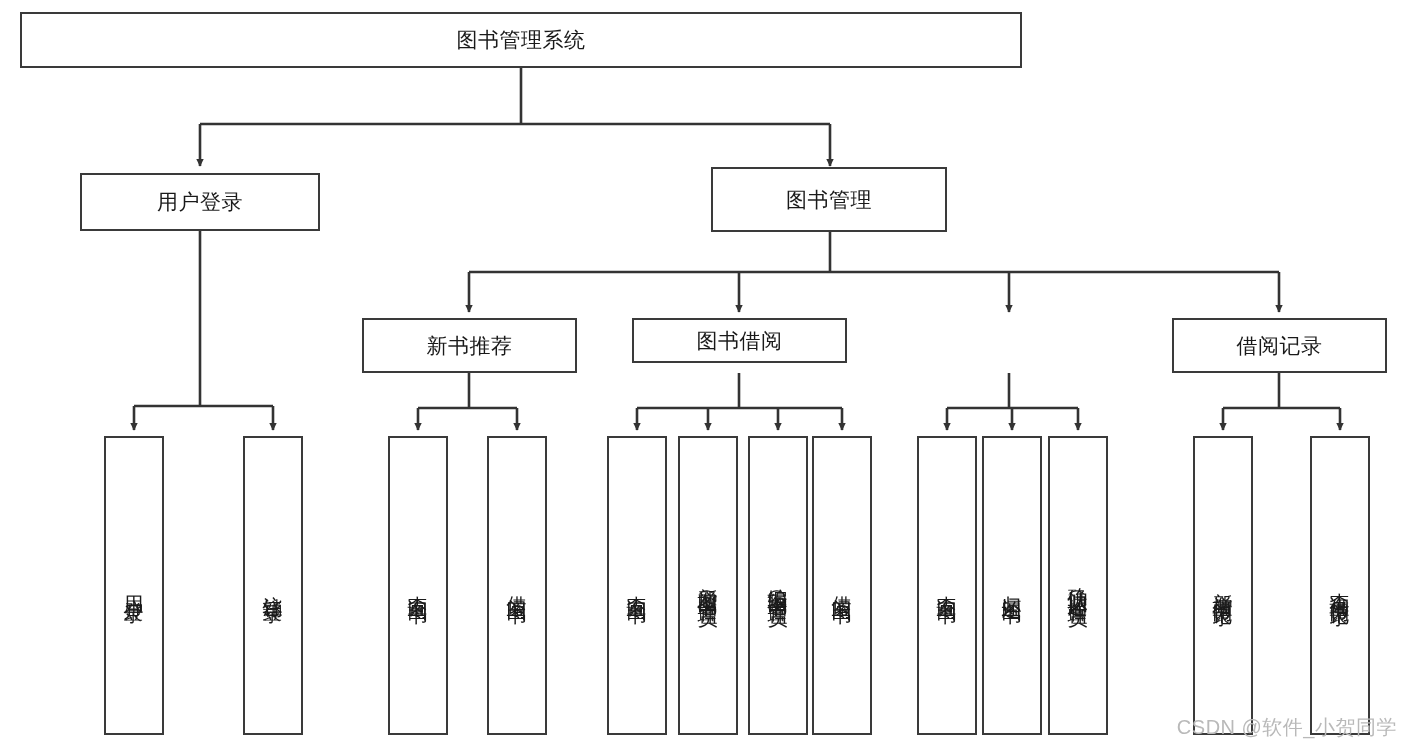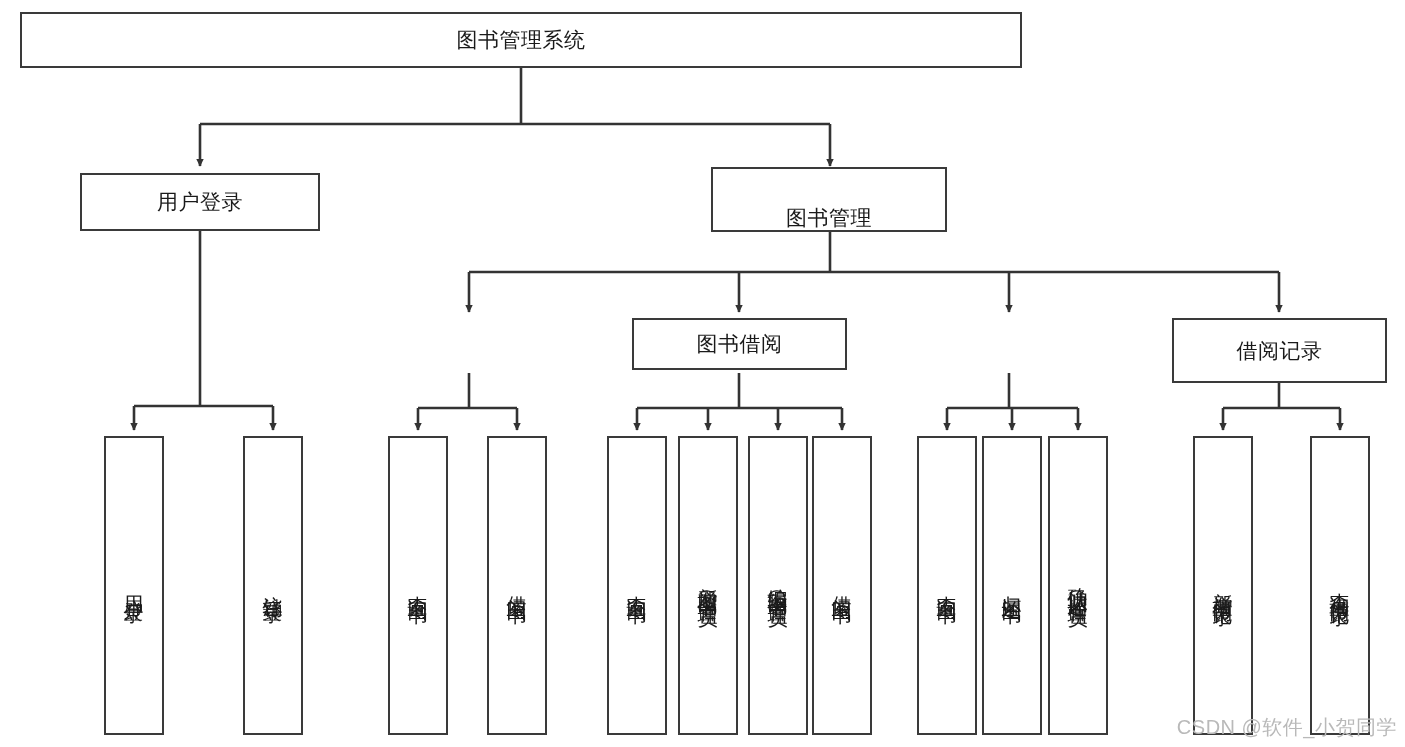--- a/index.html
+++ b/index.html
@@ -130,28 +130,31 @@
     </g>
   </svg>
 
   <div class="node h" style="left:20px; top:12px; width:1002px; height:56px;">
     <span>图书管理系统</span>
   </div>
 
   <div class="node h" style="left:80px; top:173px; width:240px; height:58px;">
     <span>用户登录</span>
   </div>
-  <div class="node h" style="left:711px; top:167px; width:236px; height:65px;align-items:flex-end;">
+  <div class="node h" style="left:711px; top:167px; width:236px; height:65px;">
     <span>图书管理</span>
   </div>
 
-  <div class="node h" style="left:632px; top:318px; width:215px; height:52px;">
+  <div class="node h" style="left:362px; top:318px; width:215px; height:55px;">
+    <span>新书推荐</span>
+  </div>
+  <div class="node h" style="left:632px; top:318px; width:215px; height:45px;">
     <span>图书借阅</span>
   </div>
-  <div class="node h" style="left:1172px; top:318px; width:215px; height:65px;">
+  <div class="node h" style="left:1172px; top:318px; width:215px; height:55px;">
     <span>借阅记录</span>
   </div>
 
   <div class="node leaf" style="left:104px; top:436px; width:60px; height:299px;">
     <span class="vtext">用户登录</span>
   </div>
   <div class="node leaf" style="left:243px; top:436px; width:60px; height:299px;">
     <span class="vtext">注销登录</span>
   </div>
 

